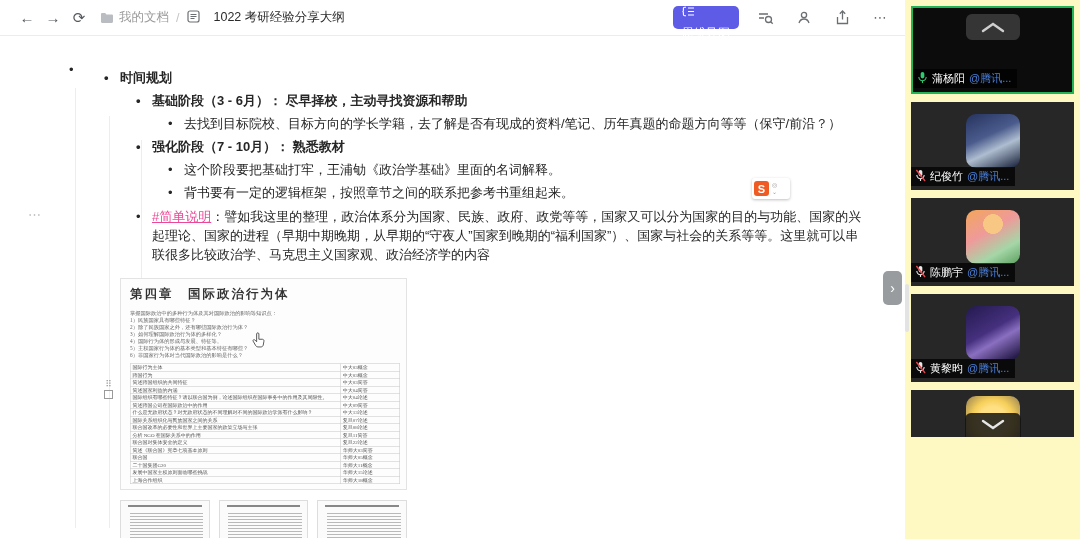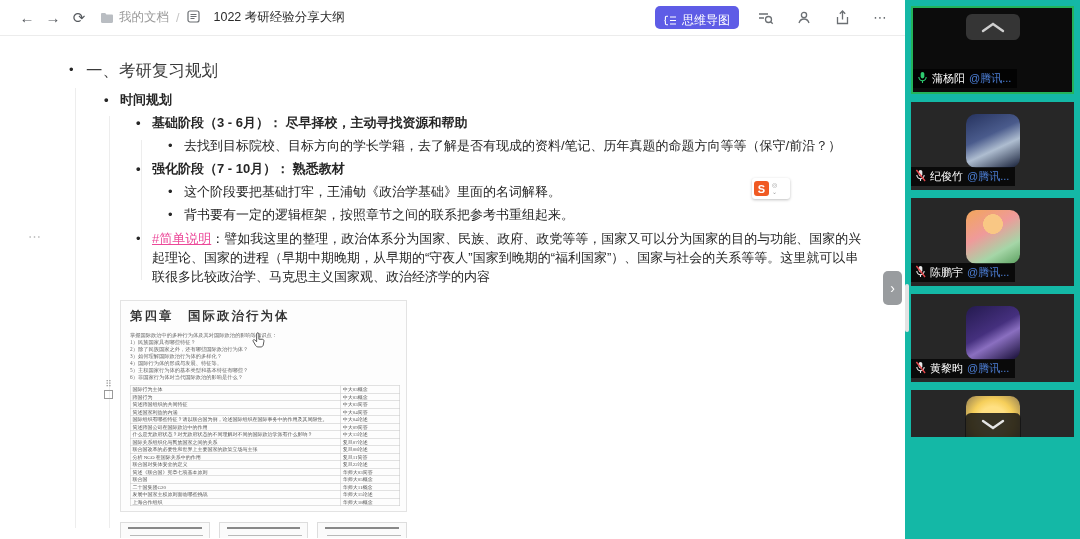--- a/index.html
+++ b/index.html
@@ -11,22 +11,22 @@
   .doc-pane { width:905px; height:539px; background:#fff; position:relative; flex:none; }
   .topbar { height:36px; display:flex; align-items:center; padding:0 14px;
     border-bottom:1px solid #ececec; background:#fff; }
   .nav-btn { width:26px; height:26px; border:none; background:transparent; color:#55595e;
     font-size:15px; cursor:pointer; display:flex; align-items:center; justify-content:center; border-radius:4px;}
   .crumb { display:flex; align-items:center; gap:5px; margin-left:8px; font-size:12.5px; color:#9a9a9a;}
   .crumb svg { display:block; }
   .crumb .sep { color:#c5c5c5; margin:0 2px;}
   .doc-title-wrap { display:flex; align-items:center; gap:13px; margin-left:6px; font-size:12.5px; color:#2b2b2b;}
   .tb-right { margin-left:auto; display:flex; align-items:center; gap:16px; }
-  .mindmap-btn { display:flex; align-items:flex-end; gap:5px; background:#5E5CE6; color:#fff;
-    border:none; border-radius:5px; height:23px; padding:0 9px; font-size:12px; cursor:pointer;}
+  .mindmap-btn { display:flex; align-items:flex-start; gap:5px; background:#5E5CE6; color:#fff;
+    border:none; border-radius:5px; height:23px; padding:0 9px; font-size:12px; cursor:pointer;flex-direction:column;}
   .tb-icon { width:22px; height:22px; border:none; background:transparent; color:#6b6f73;
     display:flex; align-items:center; justify-content:center; cursor:pointer; }
   .doc-body { position:relative; height:502px; overflow:hidden; color:#262626; }
   .guide { position:absolute; width:1px; background:#ededed; }
 
   
   #outline { padding-top:23px; }
   .o-item { position:relative; font-size:13px; line-height:18px; margin-top:5px; color:#262626;}
   .o-item .bullet { position:absolute; font-size:13px; color:#262626; top:0; }
   .o-item.l0 { font-size:16.5px; line-height:22px; margin-top:0; padding-left:86px; color:#3a3a3a;}
@@ -75,21 +75,21 @@
 
   
   .hand-cursor { position:absolute; left:251px; top:296px; pointer-events:none; }
 
   
   .expand-tab { position:absolute; left:883px; top:271px; width:19px; height:34px; background:#999c9f;
     border-radius:5px; color:#fff; display:flex; align-items:center; justify-content:center;
     font-size:14px; cursor:pointer; }
 
   
-  .meeting-pane { flex:1; background:#14b8a6; position:relative; padding:6px 6px 0 6px; }
+  .meeting-pane { flex:1; background:#fef9c3; position:relative; padding:6px 6px 0 6px; }
   .drag-handle { position:absolute; left:0px; top:284px; width:4px; height:48px; background:#e3e3e3;
     border-radius:2px; cursor:ew-resize; z-index:5;}
   .tile { position:relative; width:163px; height:88px; background:#272727; margin-bottom:8px; cursor:pointer;}
   .tile.active { background:#0c0c0c; border:2px solid #23B45A; }
   .tile.partial { height:47px; margin-bottom:0; overflow:hidden;}
   .avatar { position:absolute; left:50%; transform:translateX(-50%); top:12px; width:54px; height:54px;
     border-radius:10px; }
   .tile.partial .avatar { top:6px; }
   .av-flower { background:radial-gradient(circle at 58% 28%, #ef9a9a 0 16%, rgba(0,0,0,0) 17%),
     linear-gradient(140deg,#cddc39,#9ccc65 55%,#689f38); }
@@ -172,21 +172,21 @@
         <button class="tb-icon">⋯</button>
       </div>
     </div>
 
     <div class="doc-body">
       <div class="guide" style="left:75px; top:52px; height:440px;"></div>
       <div class="guide" style="left:109px; top:80px; height:412px;"></div>
       <div class="guide" style="left:141px; top:104px; height:140px;"></div>
 
       <div id="outline">
-          <div class="o-item l0"><span class="bullet">•</span><span>一、考研复习规划</span></div>
+          <div class="o-item l0"><span class="bullet">•</span></div>
           <div class="o-item l1 bold"><span class="bullet">•</span><span>时间规划</span></div>
           <div class="o-item l2 bold"><span class="bullet">•</span><span>基础阶段（3 - 6月）： 尽早择校，主动寻找资源和帮助</span></div>
           <div class="o-item l3"><span class="bullet">•</span><span>去找到目标院校、目标方向的学长学籍，去了解是否有现成的资料/笔记、历年真题的命题方向等等（保守/前沿？）</span></div>
           <div class="o-item l2 bold"><span class="bullet">•</span><span>强化阶段（7 - 10月）： 熟悉教材</span></div>
           <div class="o-item l3"><span class="bullet">•</span><span>这个阶段要把基础打牢，王浦劬《政治学基础》里面的名词解释。</span></div>
           <div class="o-item l3"><span class="bullet">•</span><span>背书要有一定的逻辑框架，按照章节之间的联系把参考书重组起来。</span></div>
           <div class="o-item l2 para"><span class="bullet">•</span><span class="hover-handle">⋯</span><span class="hash-link">#简单说明</span><span>：譬如我这里的整理，政治体系分为国家、民族、政府、政党等等，国家又可以分为国家的目的与功能、国家的兴起理论、国家的进程（早期中期晚期，从早期的“守夜人”国家到晚期的“福利国家”）、国家与社会的关系等等。这里就可以串联很多比较政治学、马克思主义国家观、政治经济学的内容</span></div>
         </div>
 
       <div class="embed1">

